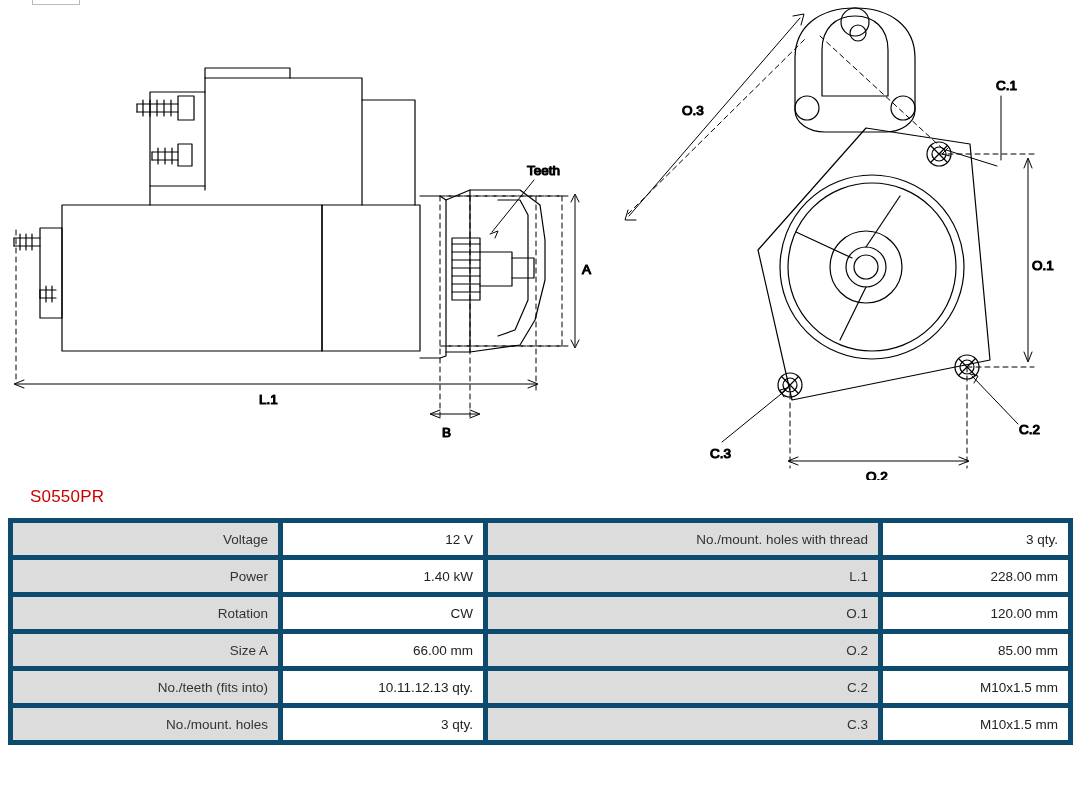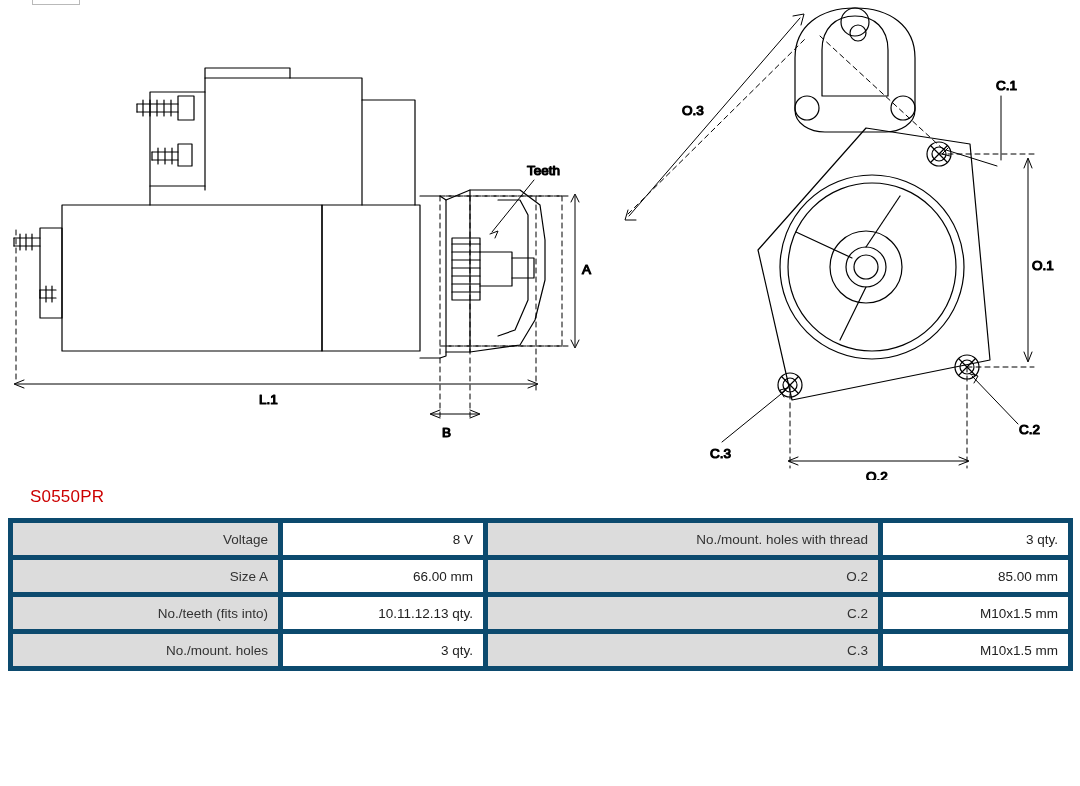--- a/index.html
+++ b/index.html
@@ -269,23 +269,35 @@
   <table class="spec-table">
     <colgroup>
       <col class="col-l1">
         <col class="col-v1">
         <col class="col-l2">
         <col class="col-v2">
     </colgroup>
     <tbody>
       <tr>
         <td class="label">Voltage</td>
-        <td class="value">8 V</td>
+        <td class="value">12 V</td>
         <td class="label">No./mount. holes with thread</td>
         <td class="value">3 qty.</td>
+      </tr>
+      <tr>
+        <td class="label">Power</td>
+        <td class="value">1.40 kW</td>
+        <td class="label">L.1</td>
+        <td class="value">228.00 mm</td>
+      </tr>
+      <tr>
+        <td class="label">Rotation</td>
+        <td class="value">CW</td>
+        <td class="label">O.1</td>
+        <td class="value">120.00 mm</td>
       </tr>
       <tr>
         <td class="label">Size A</td>
         <td class="value">66.00 mm</td>
         <td class="label">O.2</td>
         <td class="value">85.00 mm</td>
       </tr>
       <tr>
         <td class="label">No./teeth (fits into)</td>
         <td class="value">10.11.12.13 qty.</td>

